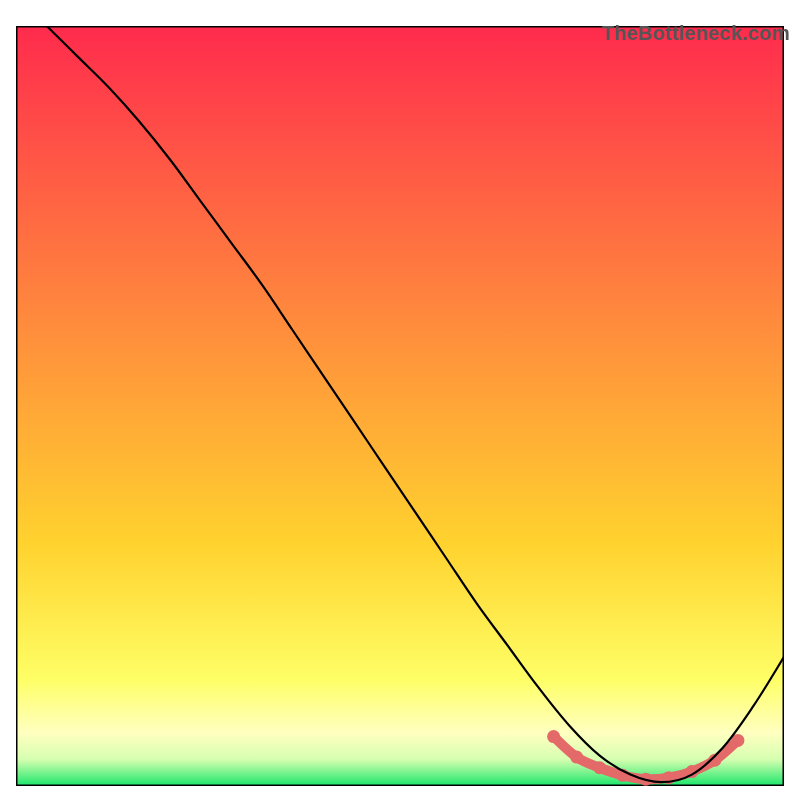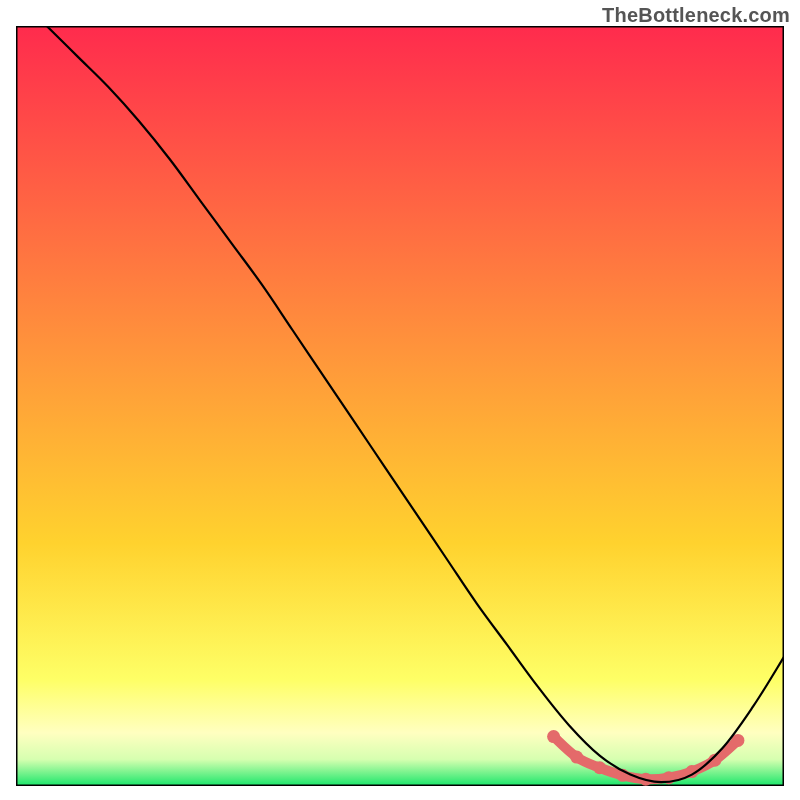--- a/index.html
+++ b/index.html
@@ -11,21 +11,21 @@
     font-family: Arial, Helvetica, sans-serif;
     overflow: hidden;
   }
   .container {
     position: relative;
     width: 800px;
     height: 800px;
   }
   .watermark {
     position: absolute;
-    top: 4px;
+    top: 22px;
     right: 10px;
     font-size: 20px;
     font-weight: 600;
     color: #555;
     letter-spacing: 0.2px;
     z-index: 5;
   }
   .plot {
     position: absolute;
     left: 16px;

